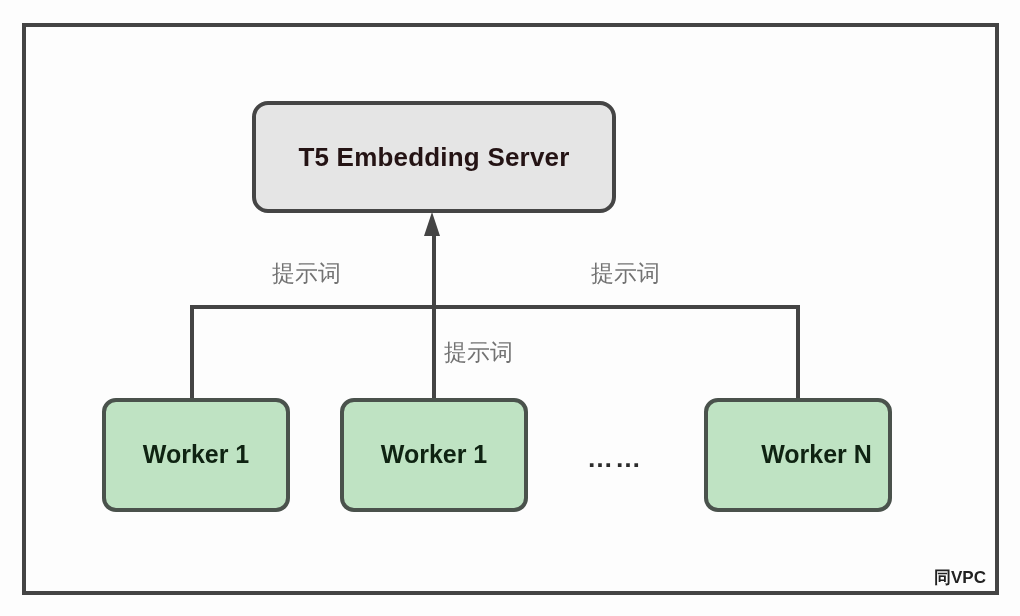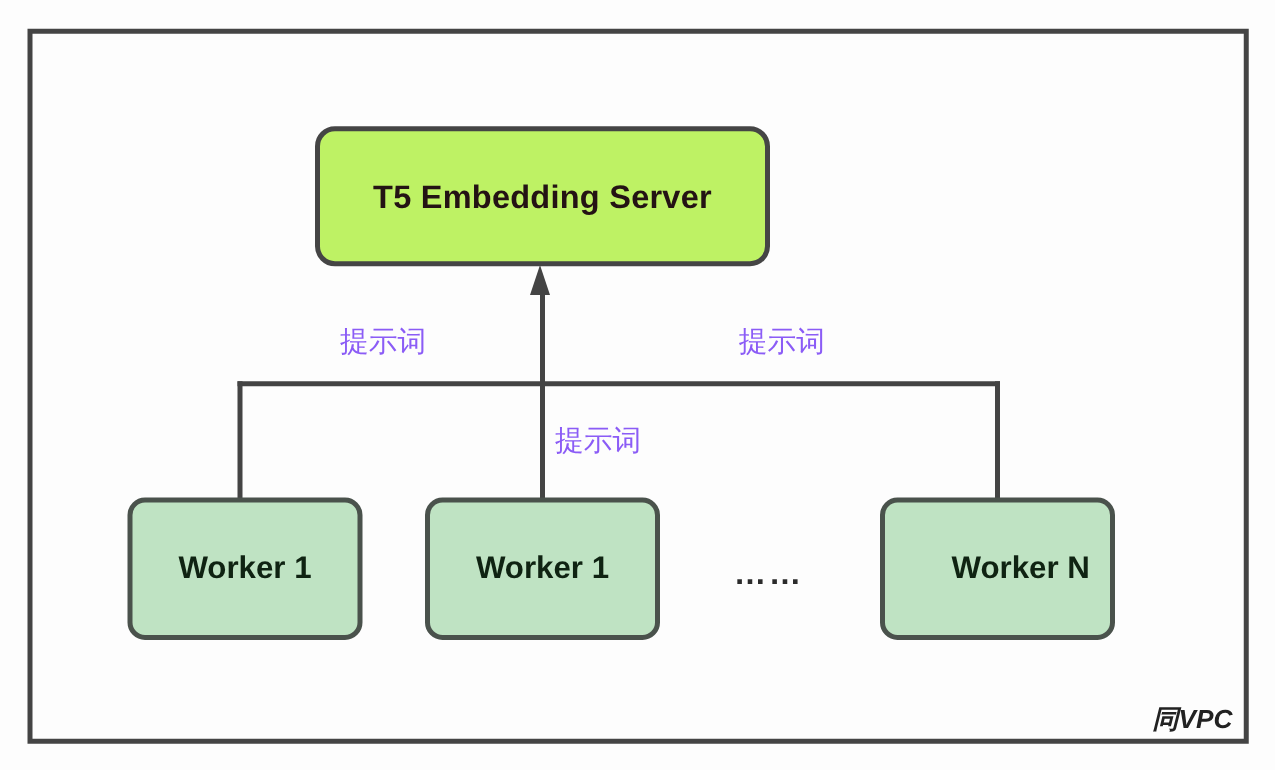--- a/index.html
+++ b/index.html
@@ -25,46 +25,45 @@
     height: 572px;
     border: 4px solid #444444;
     box-sizing: border-box;
     background: transparent;
   }
 
   .vpc-tag {
     position: absolute;
     right: 34px;
     bottom: 27px;
-    font-size: 21px;
+    font-size: 17px;
     font-weight: bold;
     color: #222222;
     letter-spacing: 0px;
     white-space: nowrap;
-    font-style: italic;
   }
 
   
   .node {
     position: absolute;
     box-sizing: border-box;
     border: 4px solid #4a4f4c;
     border-radius: 14px;
     display: flex;
     align-items: center;
     justify-content: center;
     text-align: center;
     line-height: 1.1;
   }
   .node-server {
     left: 252px;
     top: 101px;
     width: 364px;
     height: 112px;
-    background: #bef264;
+    background: #e5e5e5;
     border-color: #454545;
     border-radius: 16px;
     font-size: 26px;
     font-weight: bold;
     color: #241314;
     letter-spacing: 0.2px;
   }
   .node-worker {
     top: 398px;
     width: 188px;
@@ -119,21 +118,21 @@
     border-left: 8px solid transparent;
     border-right: 8px solid transparent;
     border-bottom: 24px solid #444444;
   }
 
   
   .edge-label {
     position: absolute;
     font-size: 23px;
     font-weight: normal;
-    color: #8b5cf6;
+    color: #737373;
     white-space: nowrap;
   }
   .lbl-left   { left: 272px; top: 258px; }
   .lbl-right  { left: 591px; top: 258px; }
   .lbl-mid    { left: 444px; top: 337px; }
 
   
   .ellipsis {
     position: absolute;
     left: 583px;

